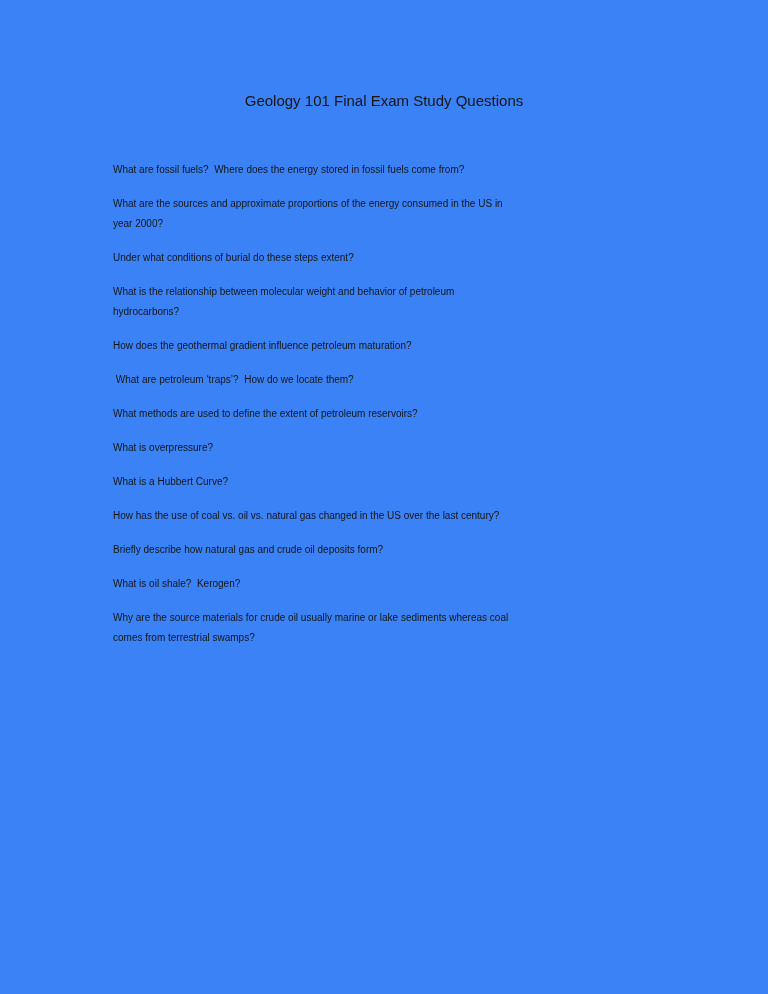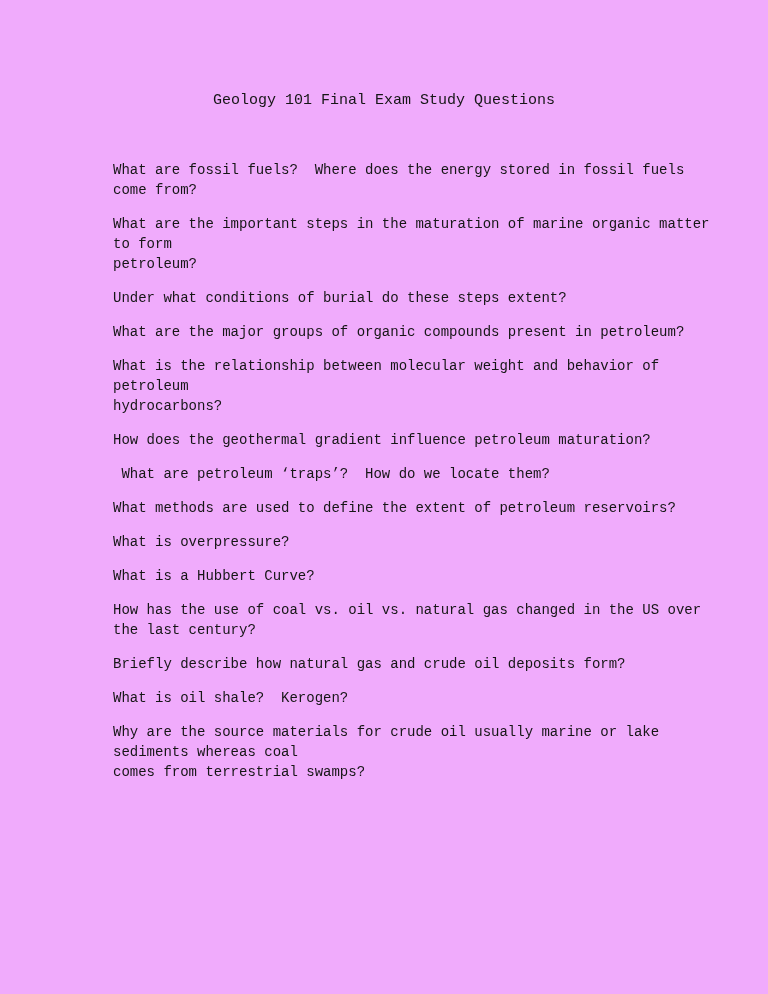--- a/index.html
+++ b/index.html
@@ -4,57 +4,56 @@
 <style>
   html, body {
     margin: 0;
     padding: 0;
     background: #ffffff;
   }
   .page {
     position: relative;
     width: 768px;
     height: 994px;
-    background: #f0abfc;
-    font-family: Liberation Mono, monospace;
+    background: #3b82f6;
+    font-family: Liberation Sans, sans-serif;
     color: #161616;
     overflow: hidden;
   }
   .doc-title {
     margin: 0;
     padding-top: 91px;
     text-align: center;
     font-size: 15px;
     line-height: 20px;
     font-weight: 400;
     white-space: pre-wrap;
   }
   .questions {
     padding: 49px 40px 0 113px;
     width: 600px;
     box-sizing: content-box;
   }
   .question {
     margin: 0 0 14px 0;
-    font-size: 14px;
+    font-size: 10px;
     line-height: 20px;
     white-space: pre-wrap;
   }
 </style>
 </head>
 <body>
 
 <div class="page">
   <h1 class="doc-title">Geology 101 Final Exam Study Questions</h1>
   <div class="questions">
       <p class="question">What are fossil fuels?  Where does the energy stored in fossil fuels come from?</p>
-      <p class="question">What are the important steps in the maturation of marine organic matter to form
-petroleum?</p>
+      <p class="question">What are the sources and approximate proportions of the energy consumed in the US in
+year 2000?</p>
       <p class="question">Under what conditions of burial do these steps extent?</p>
-      <p class="question">What are the major groups of organic compounds present in petroleum?</p>
       <p class="question">What is the relationship between molecular weight and behavior of petroleum
 hydrocarbons?</p>
       <p class="question">How does the geothermal gradient influence petroleum maturation?</p>
       <p class="question"> What are petroleum ‘traps’?  How do we locate them?</p>
       <p class="question">What methods are used to define the extent of petroleum reservoirs?</p>
       <p class="question">What is overpressure?</p>
       <p class="question">What is a Hubbert Curve?</p>
       <p class="question">How has the use of coal vs. oil vs. natural gas changed in the US over the last century?</p>
       <p class="question">Briefly describe how natural gas and crude oil deposits form?</p>
       <p class="question">What is oil shale?  Kerogen?</p>

